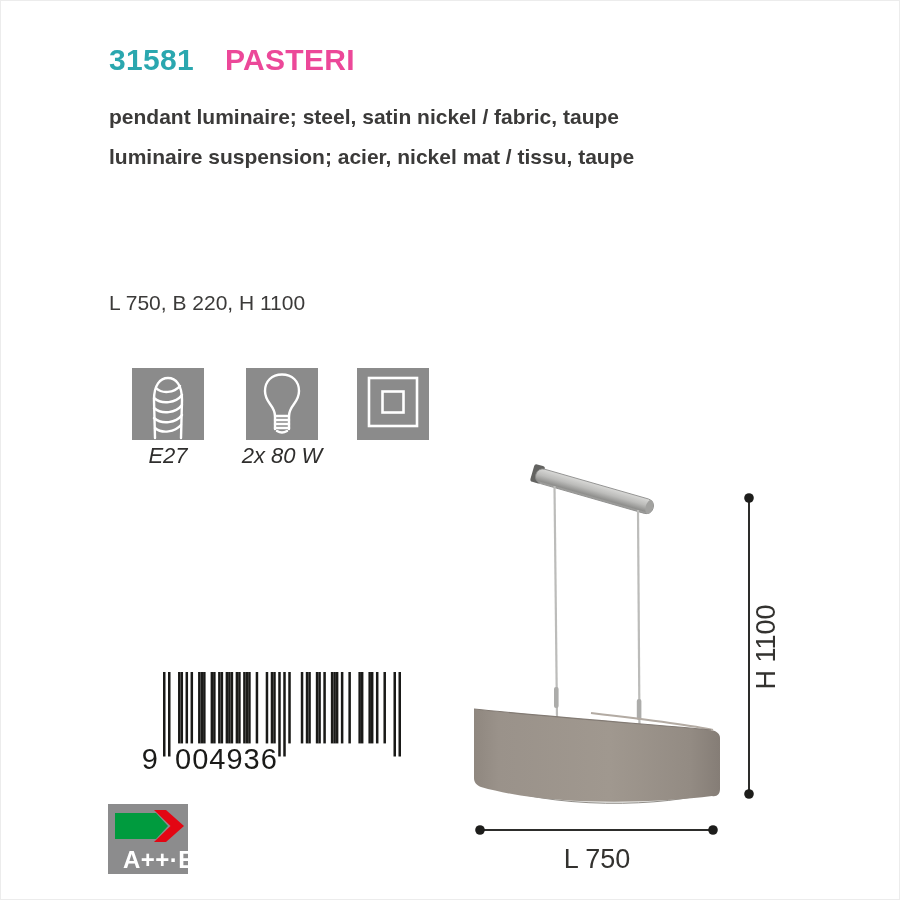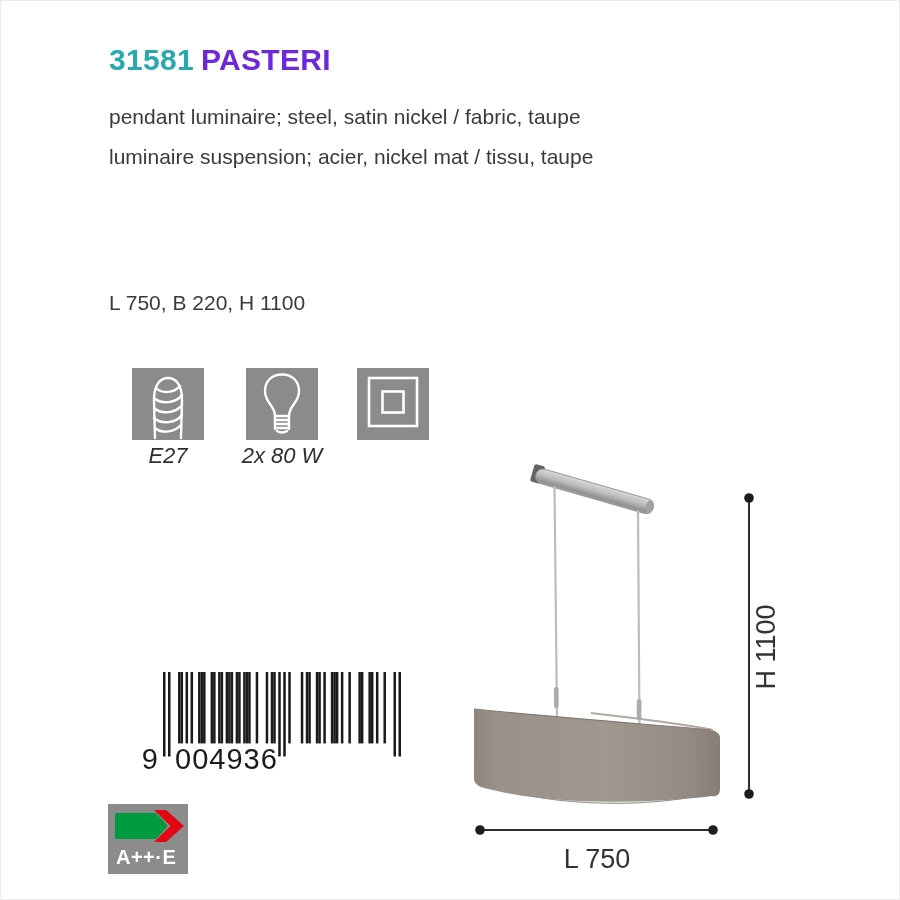--- a/index.html
+++ b/index.html
@@ -4,39 +4,39 @@
 <style>
   html,body{margin:0;padding:0;background:#fff;}
   .page{
     position:relative;width:898px;height:898px;background:#ffffff;
     border:1px solid #ececec;overflow:hidden;
     font-family:"Liberation Sans",sans-serif;color:#3b3a39;
   }
   
   .title{position:absolute;left:108px;top:42px;font-size:30px;font-weight:bold;letter-spacing:0.3px;}
   .title .sku{color:#2aa7af;margin-right:7px;}
-  .title .name{color:#6d28d9;}
-  .desc{position:absolute;left:108px;top:96px;font-size:21px;line-height:40px;color:#3b3a39;white-space:nowrap;}
+  .title .name{color:#ec4899;margin-left:24px;}
+  .desc{position:absolute;left:108px;top:96px;font-size:21px;line-height:40px;color:#3b3a39;white-space:nowrap;font-weight:bold;}
   .dims-line{position:absolute;left:108px;top:290px;font-size:21px;color:#3b3a39;}
   
   .icon-box{position:absolute;width:72px;height:72px;background:#8b8b8b;top:367px;}
   .icon-box svg{display:block;}
   .spec-label{position:absolute;top:442px;font-size:22px;color:#2f2e2d;text-align:center;font-style:italic;}
   
   .barcode{position:absolute;left:134px;top:669px;width:272px;height:112px;}
   .barcode svg{position:absolute;left:28px;top:2px;}
   .barcode svg rect{fill:#1a1a18;}
   .bc-digits{position:absolute;top:73px;font-size:29px;color:#1a1a18;letter-spacing:1px;}
   .bc-prefix{left:0;width:24px;text-align:right;}
   .bc-left{left:40px;width:96px;text-align:center;}
   .bc-right{left:154px;width:100px;text-align:center;}
   
   .energy{position:absolute;left:107px;top:803px;width:80px;height:70px;background:#8c8c8d;}
   .energy svg{position:absolute;left:0;top:0;}
-  .energy-text{position:absolute;left:8px;top:42px;font-size:20px;font-weight:bold;color:#ffffff;letter-spacing:0.5px;}
+  .energy-text{position:absolute;left:15px;top:42px;font-size:24px;font-weight:bold;color:#ffffff;letter-spacing:0.5px;}
   
   .diagram{position:absolute;left:440px;top:440px;}
   .dim-label{font-size:27px;fill:#33322f;}
 </style>
 </head>
 <body>
 
 <div class="page">
 
   <div class="title">

